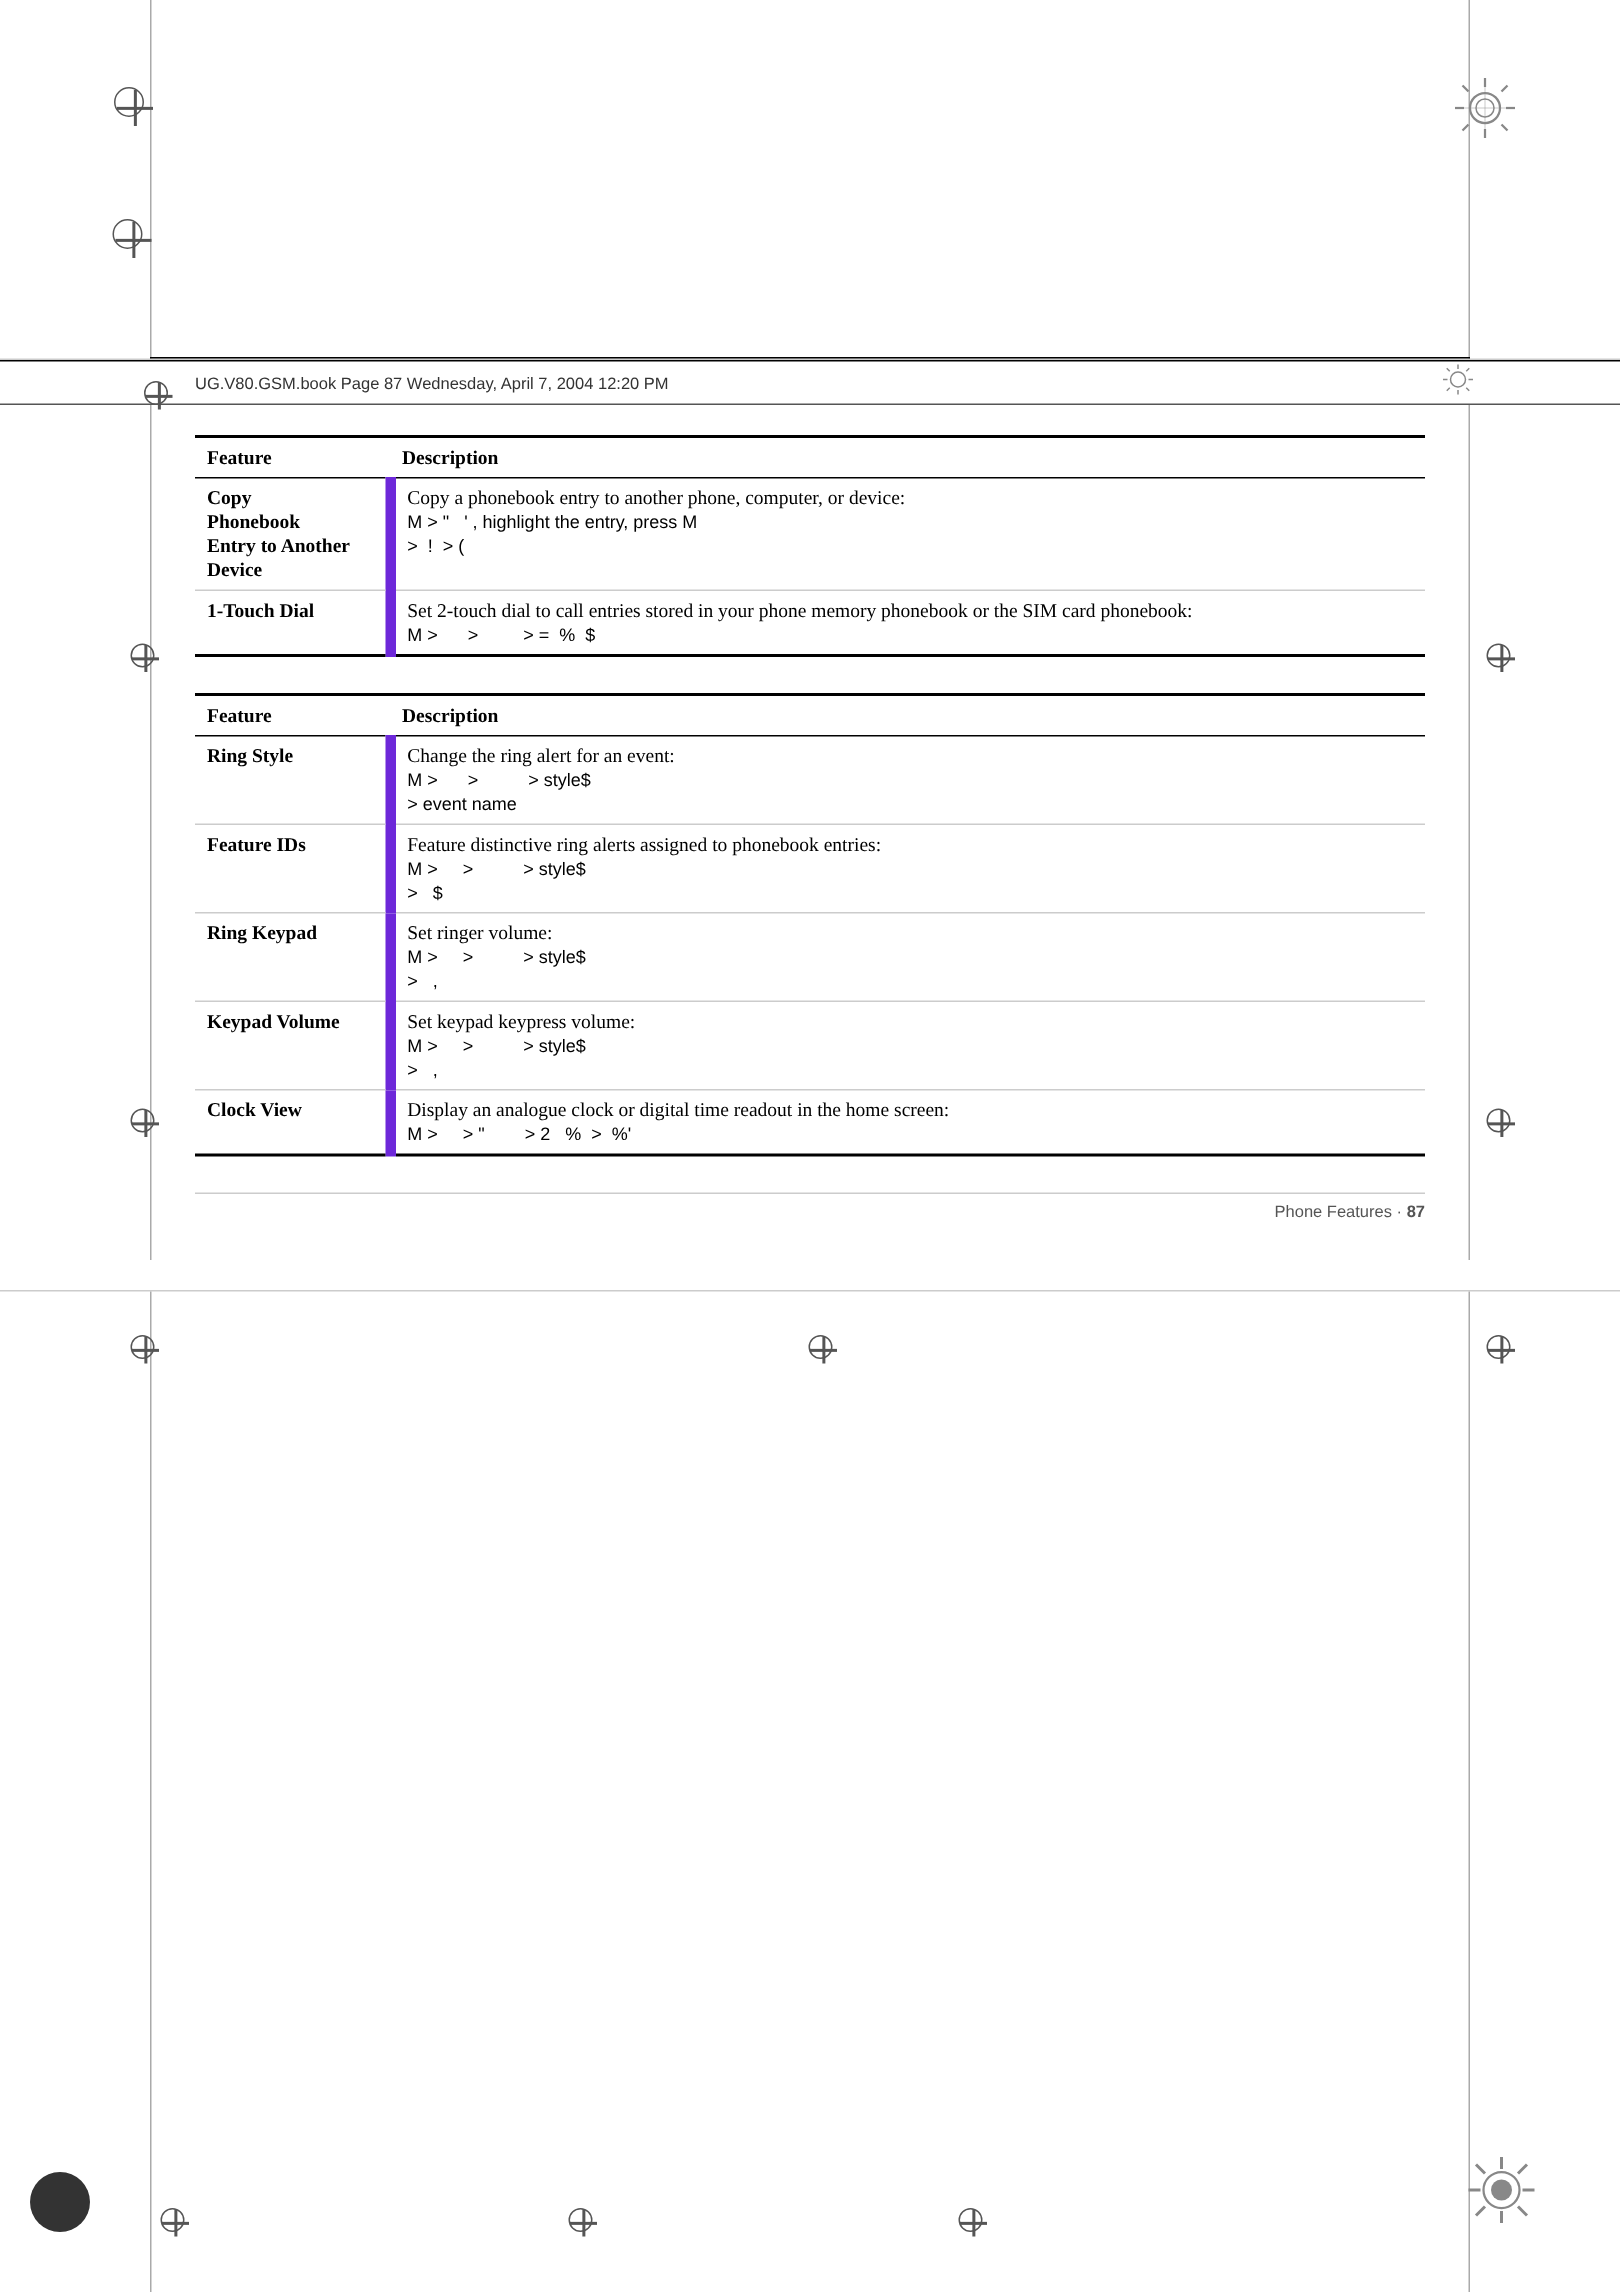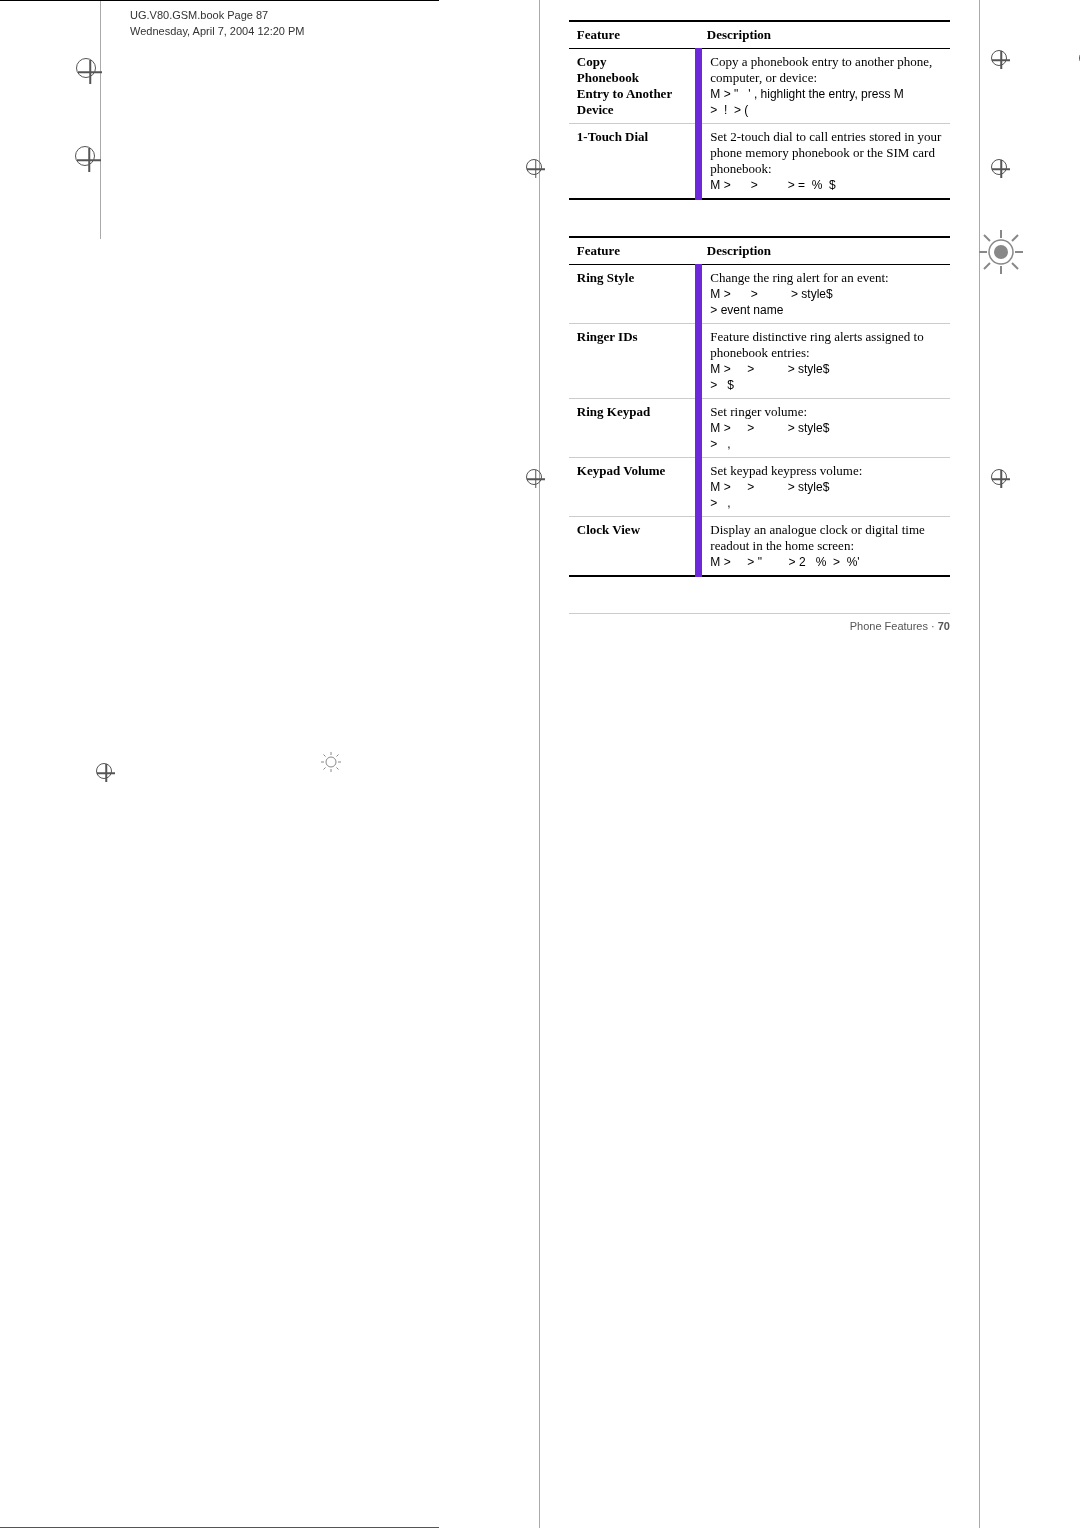--- a/index.html
+++ b/index.html
@@ -13,28 +13,28 @@
       min-height: 1528px;
       position: relative;
     }
 
     .page-wrapper {
       width: 1080px;
       min-height: 1528px;
       background: #ffffff;
       position: relative;
       display: flex;
-      flex-direction: row;
+      flex-direction: column;
     }
 
     
     table {
       width: 100%;
       border-collapse: collapse;
-      margin-bottom: 36px;
+      margin-bottom: 24px;
       font-size: 13px;
     }
 
     th {
       font-weight: bold;
       text-align: left;
       padding: 5px 8px;
       border-top: 2px solid #000;
       border-bottom: 1px solid #000;
       background: #fff;
@@ -271,21 +271,21 @@
         <tr>
           <td>Ring Style</td>
           <td>
             <span>Change the ring alert for an event:</span><br>
             <span class="code-line" style="font-family:Arial,sans-serif;font-size:12px;">M &gt;&nbsp;&nbsp;&nbsp;&nbsp;&nbsp;&nbsp;&gt;&nbsp;&nbsp;&nbsp;&nbsp;&nbsp;&nbsp;&nbsp;&nbsp;&nbsp;&nbsp;&gt; style$</span><br>
             <span class="code-line" style="font-family:Arial,sans-serif;font-size:12px;">&gt; event name</span>
           </td>
         </tr>
 
         <tr>
-          <td>Ringer IDs</td>
+          <td>Feature IDs</td>
           <td>
             <span>Feature distinctive ring alerts assigned to phonebook entries:</span><br>
             <span class="code-line" style="font-family:Arial,sans-serif;font-size:12px;">M &gt;&nbsp;&nbsp;&nbsp;&nbsp;&nbsp;&gt;&nbsp;&nbsp;&nbsp;&nbsp;&nbsp;&nbsp;&nbsp;&nbsp;&nbsp;&nbsp;&gt; style$</span><br>
             <span class="code-line" style="font-family:Arial,sans-serif;font-size:12px;">&gt;&nbsp;&nbsp;&nbsp;$</span>
           </td>
         </tr>
 
         <tr>
           <td>Ring Keypad</td>
           <td>
@@ -308,21 +308,21 @@
           <td>Clock View</td>
           <td>
             <span>Display an analogue clock or digital time readout in the home screen:</span><br>
             <span class="code-line" style="font-family:Arial,sans-serif;font-size:12px;">M &gt;&nbsp;&nbsp;&nbsp;&nbsp;&nbsp;&gt; "&nbsp;&nbsp;&nbsp;&nbsp;&nbsp;&nbsp;&nbsp;&nbsp;&gt; 2&nbsp;&nbsp;&nbsp;%&nbsp;&nbsp;&gt;&nbsp;&nbsp;%'</span>
           </td>
         </tr>
       </tbody>
     </table>
 
     <div class="footer-bar">
-      <span style="font-size:11px;color:#555;font-family:Arial,sans-serif;">Phone Features · <strong>70</strong></span>
+      <span style="font-size:11px;color:#555;font-family:Arial,sans-serif;">Phone Features · <strong>87</strong></span>
     </div>
 
   </div>
 
   <div class="bottom-border-area" style="position:relative;flex:1;">
 
     <div style="position:absolute;left:100px;top:0;bottom:0;width:1px;background:#aaa;"></div>
     <div style="position:absolute;right:100px;top:0;bottom:0;width:1px;background:#aaa;"></div>
 
     <div style="position:absolute;left:88px;top:30px;">

